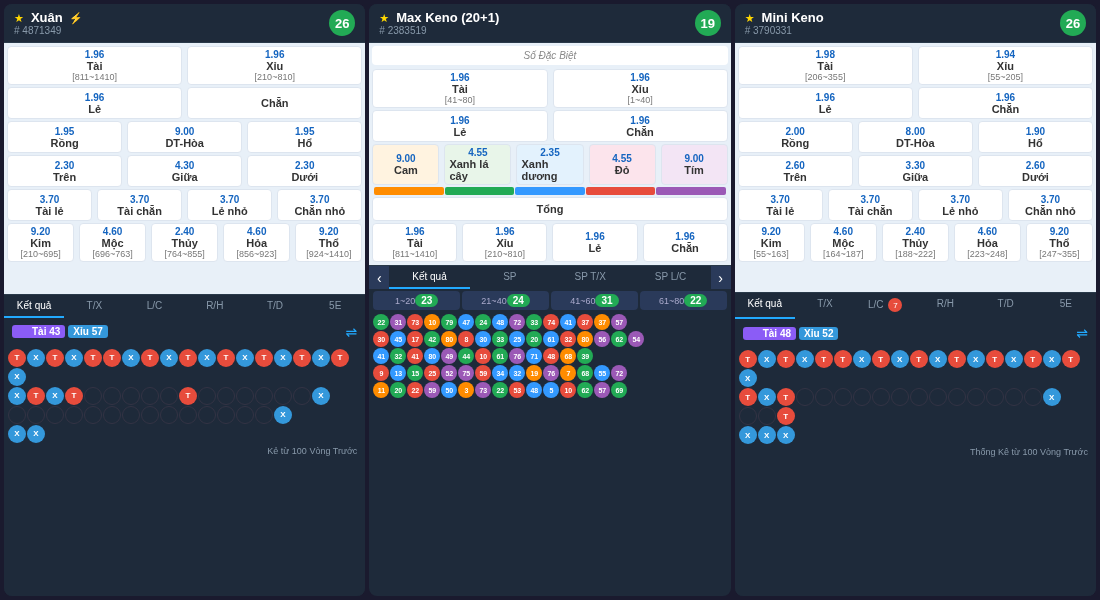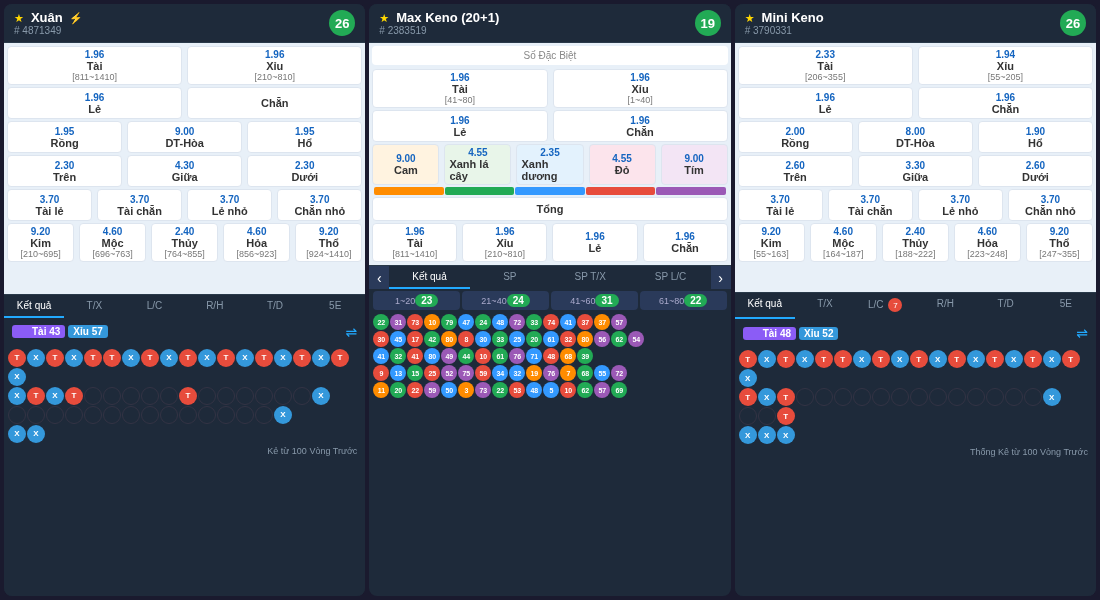--- a/index.html
+++ b/index.html
@@ -519,21 +519,21 @@
         <span class="panel-title">Max Keno (20+1)</span>
       </div>
       <div class="panel-subtitle"># 2383519</div>
     </div>
     <div class="badge">19</div>
   </div>
 
   <div class="bet-grid" style="flex:none;">
 
     <div style="display:flex;gap:2px;">
-      <div class="special-box" style="flex:1;">
+      <div class="special-box" style="flex:1;font-style:italic;">
         <div class="title">Số Đặc Biệt</div>
       </div>
     </div>
 
     <div class="bet-row">
       <div class="bet-cell">
         <span class="odds">1.96</span>
         <span class="label">Tài</span>
         <span class="sublabel">[41~80]</span>
       </div>
@@ -737,21 +737,21 @@
       </div>
       <div class="panel-subtitle"># 3790331</div>
     </div>
     <div class="badge">26</div>
   </div>
 
   <div class="bet-grid">
 
     <div class="bet-row">
       <div class="bet-cell">
-        <span class="odds">2.33</span>
+        <span class="odds">1.98</span>
         <span class="label">Tài</span>
         <span class="sublabel">[206~355]</span>
       </div>
       <div class="bet-cell">
         <span class="odds">1.94</span>
         <span class="label">Xỉu</span>
         <span class="sublabel">[55~205]</span>
       </div>
     </div>
 

